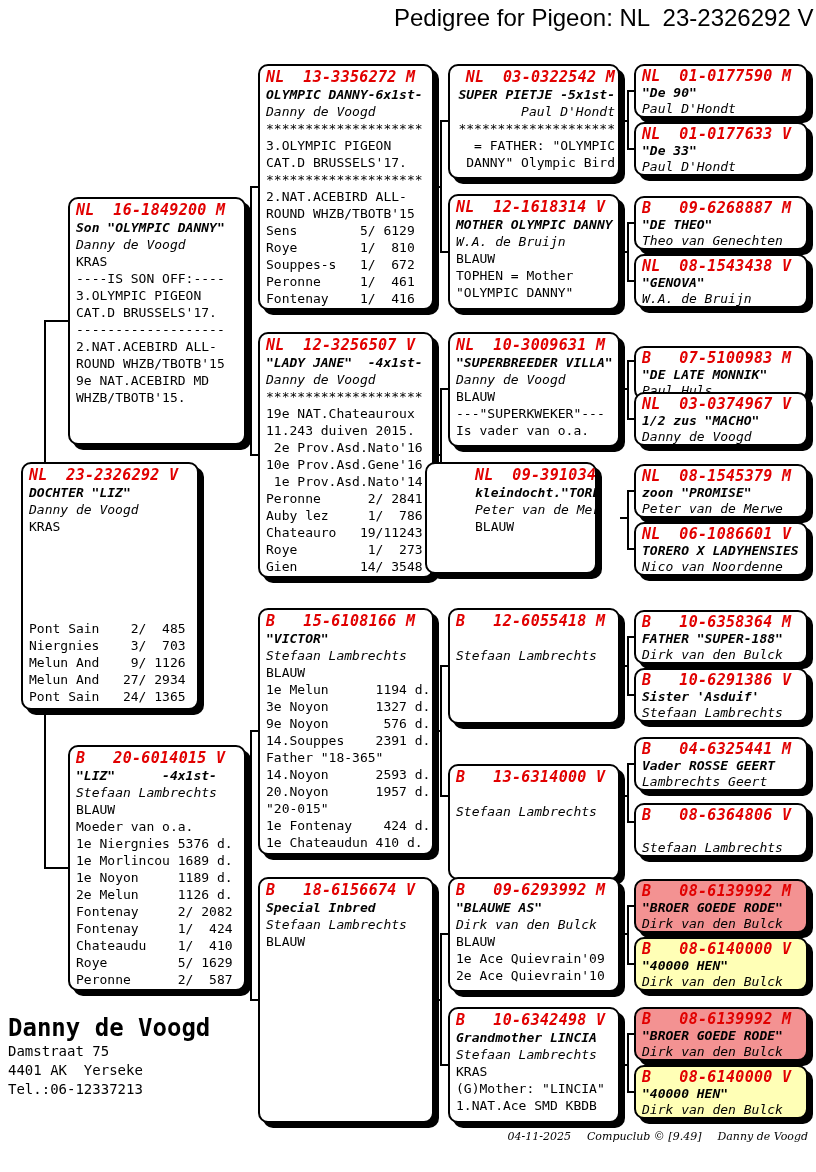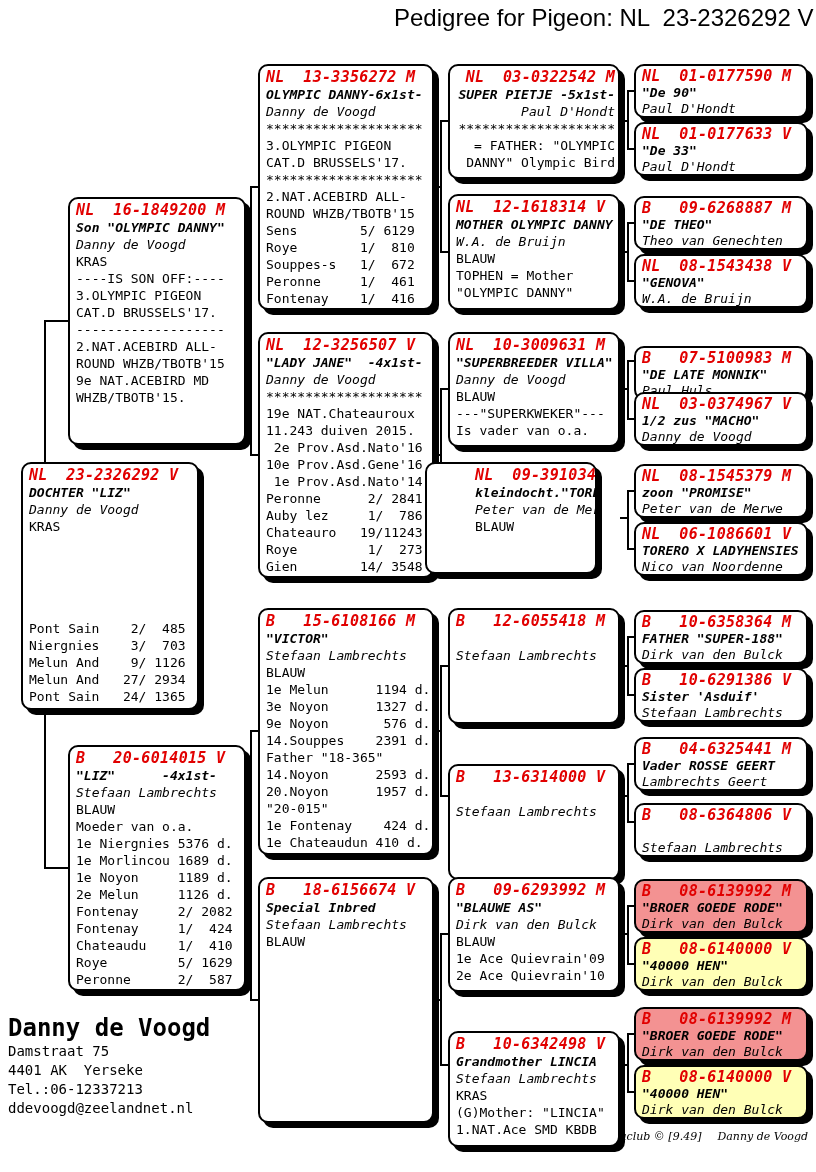--- a/index.html
+++ b/index.html
@@ -244,21 +244,21 @@
       <div class="bodytxt"></div>
     </div>
     <div class="box" style="left: 448px; top: 877px; width: 172px; height: 115px;">
       <div class="ring">B   09-6293992 M</div>
       <div class="name">"BLAUWE AS"</div>
       <div class="fancier">Dirk van den Bulck</div>
       <div class="bodytxt">BLAUW
 1e Ace Quievrain'09
 2e Ace Quievrain'10</div>
     </div>
-    <div class="box" style="left: 448px; top: 1007px; width: 172px; height: 116px; margin-top: 24px;">
+    <div class="box" style="left: 448px; top: 1007px; width: 172px; height: 116px;">
       <div class="ring">B   10-6342498 V</div>
       <div class="name">Grandmother LINCIA</div>
       <div class="fancier">Stefaan Lambrechts</div>
       <div class="bodytxt">KRAS
 (G)Mother: "LINCIA"
 1.NAT.Ace SMD KBDB</div>
     </div>
     <div class="box small" style="left: 634px; top: 64px; width: 174px; height: 54px;">
       <div class="ring">NL  01-0177590 M</div>
       <div class="name">"De 90"</div>
@@ -339,20 +339,19 @@
       <div class="name">"40000 HEN"</div>
       <div class="fancier">Dirk van den Bulck</div>
     </div>
   </div>
 
 <div class="owner">
   <div class="owner-name">Danny de Voogd</div>
   <div class="owner-line">Damstraat 75</div>
   <div class="owner-line">4401 AK  Yerseke</div>
   <div class="owner-line">Tel.:06-12337213</div>
-  <div class="owner-line">ddevoogd@zeelandnet.nl</div>
 </div>
 
 <div class="footer">
   <span>04-11-2025</span>
   <span>Compuclub © [9.49]</span>
   <span>Danny de Voogd</span>
 </div>
 
 </body></html>

